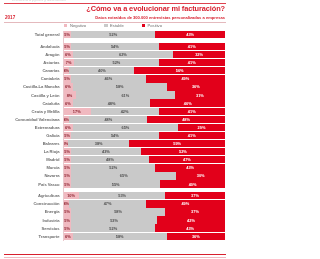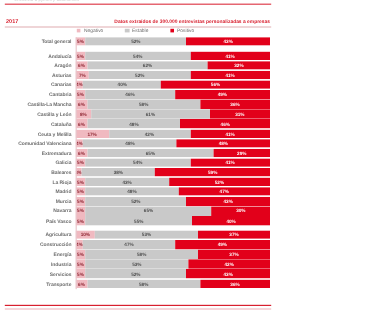--- a/index.html
+++ b/index.html
@@ -113,20 +113,21 @@
 </style>
 </head>
 <body>
 
 <div class="sheet">
 
   <div class="topline"></div>
 
   <div class="ghost-title">Encuesta a pymes y autónomos</div>
 
+  <div class="maintitle">¿Cómo va a evolucionar mi facturación?</div>
 
   <div class="year">2017</div>
 
   <div class="subtitle">Datos extraídos de 300.000 entrevistas personalizadas a empresas</div>
 
   <div class="hrule"></div>
 
   <div class="legend">
     <div class="lg-item">
       <span class="lg-sw" style="background:#f0b9c0"></span>

